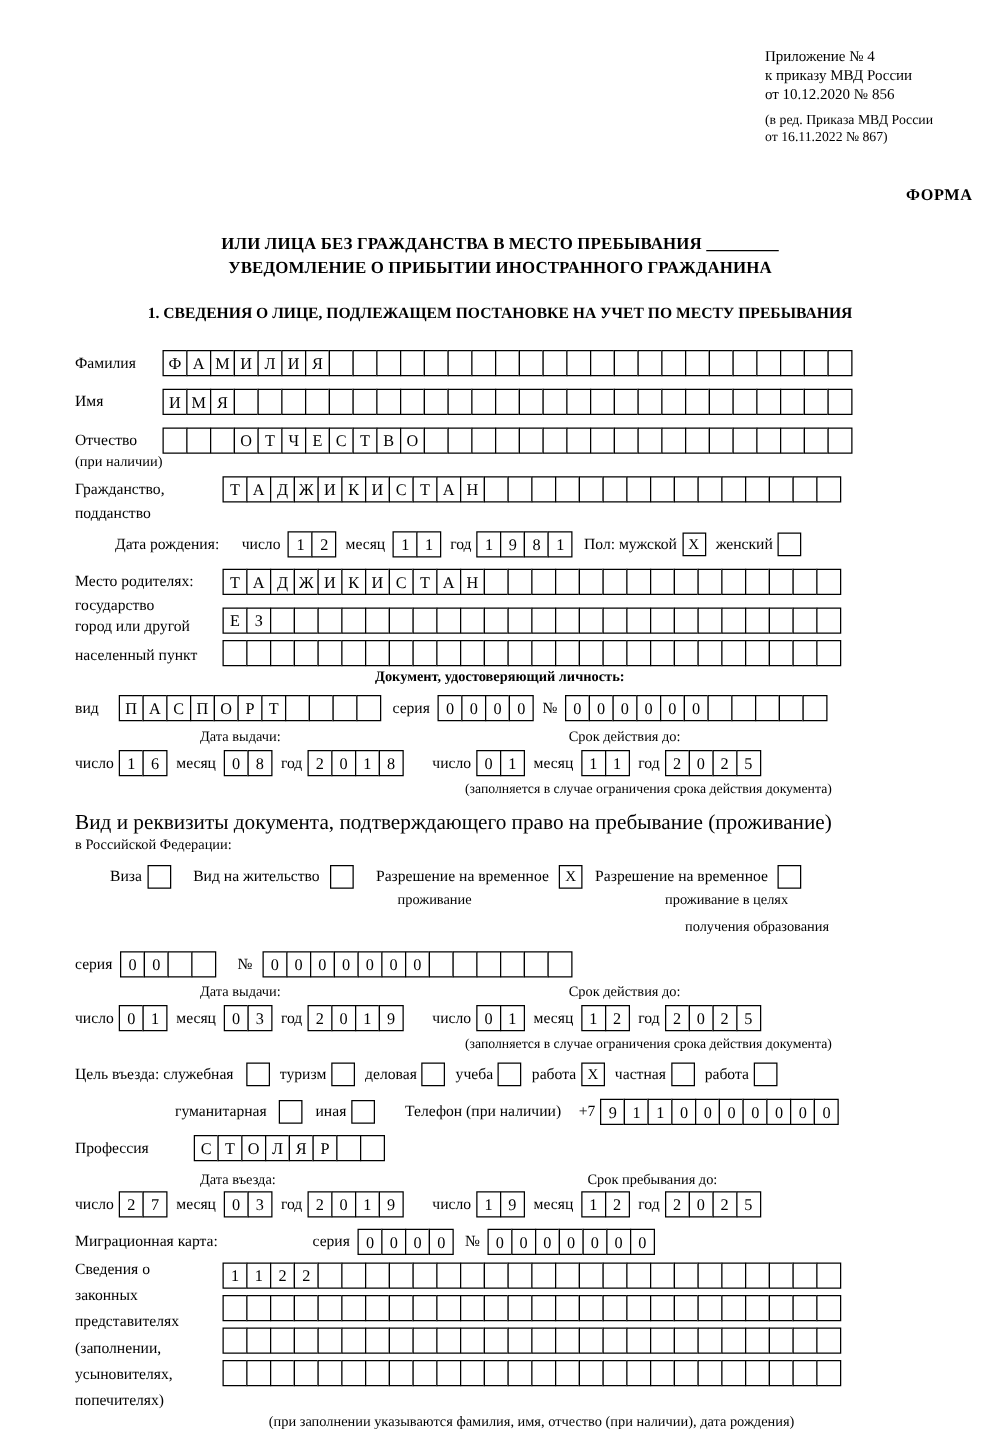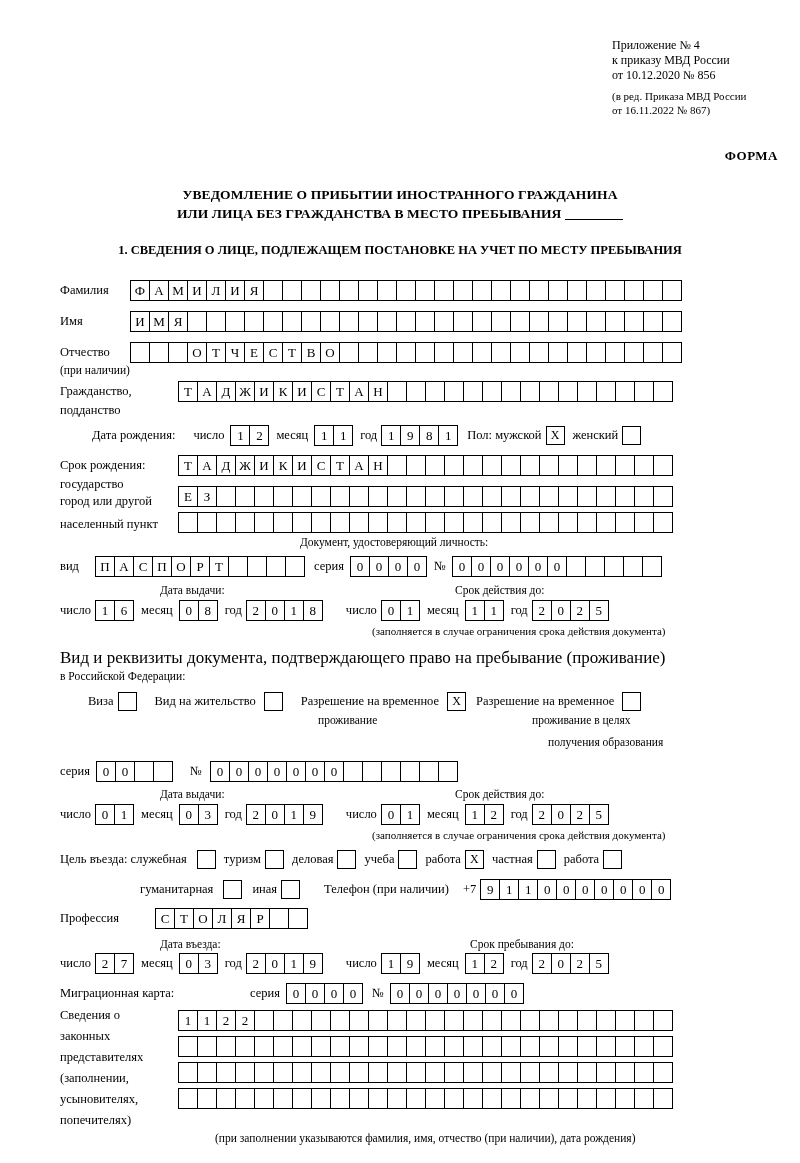--- a/index.html
+++ b/index.html
@@ -53,22 +53,22 @@
   <div class="hdr">
     <div>Приложение № 4</div>
     <div>к приказу МВД России</div>
     <div>от 10.12.2020 № 856</div>
     <div class="small">(в ред. Приказа МВД России</div>
     <div class="small" style="margin-top:0">от 16.11.2022 № 867)</div>
   </div>
   <div class="forma">ФОРМА</div>
 
   <div class="title">
+    <div><span>ИЛИ ЛИЦА БЕЗ ГРАЖДАНСТВА В МЕСТО ПРЕБЫВАНИЯ</span> <span class="ul"></span></div>
     <div>УВЕДОМЛЕНИЕ О ПРИБЫТИИ ИНОСТРАННОГО ГРАЖДАНИНА</div>
-    <div><span>ИЛИ ЛИЦА БЕЗ ГРАЖДАНСТВА В МЕСТО ПРЕБЫВАНИЯ</span> <span class="ul"></span></div>
   </div>
 
   <div class="sect">1. СВЕДЕНИЯ О ЛИЦЕ, ПОДЛЕЖАЩЕМ ПОСТАНОВКЕ НА УЧЕТ ПО МЕСТУ ПРЕБЫВАНИЯ</div>
 
   <div class="row" style="left:60px; top:280px;">
     <div class="lbl" style="width:70px">Фамилия</div>
     <div class="boxes">
         <div class="bx">Ф</div>
         <div class="bx">А</div>
         <div class="bx">М</div>
@@ -234,21 +234,21 @@
     <div class="lbl">Пол: мужской</div>
     <div class="gap4"></div>
     <div class="cbx">X</div>
     <div class="gap8"></div>
     <div class="lbl">женский</div>
     <div class="gap4"></div>
     <div class="cbx"></div>
   </div>
 
   <div class="row" style="left:60px; top:455px;">
-    <div class="lbl" style="width:118px">Срок рождения:</div>
+    <div class="lbl" style="width:118px">Место родителях:</div>
     <div class="boxes">
         <div class="bx">Т</div>
         <div class="bx">А</div>
         <div class="bx">Д</div>
         <div class="bx">Ж</div>
         <div class="bx">И</div>
         <div class="bx">К</div>
         <div class="bx">И</div>
         <div class="bx">С</div>
         <div class="bx">Т</div>
@@ -330,21 +330,21 @@
         <div class="bx"></div>
         <div class="bx"></div>
         <div class="bx"></div>
         <div class="bx"></div>
         <div class="bx"></div>
         <div class="bx"></div>
       </div>
   </div>
   <div style="position:absolute; left:60px; top:517px;">населенный пункт</div>
 
-  <div style="position:absolute; left:300px; top:536px; font-weight:normal; font-size:11.5px;">Документ, удостоверяющий личность:</div>
+  <div style="position:absolute; left:300px; top:536px; font-weight:bold; font-size:11.5px;">Документ, удостоверяющий личность:</div>
 
   <div class="row" style="left:60px; top:556px;">
     <div class="lbl" style="width:35px">вид</div>
     <div class="boxes">
         <div class="bx">П</div>
         <div class="bx">А</div>
         <div class="bx">С</div>
         <div class="bx">П</div>
         <div class="bx">О</div>
         <div class="bx">Р</div>

